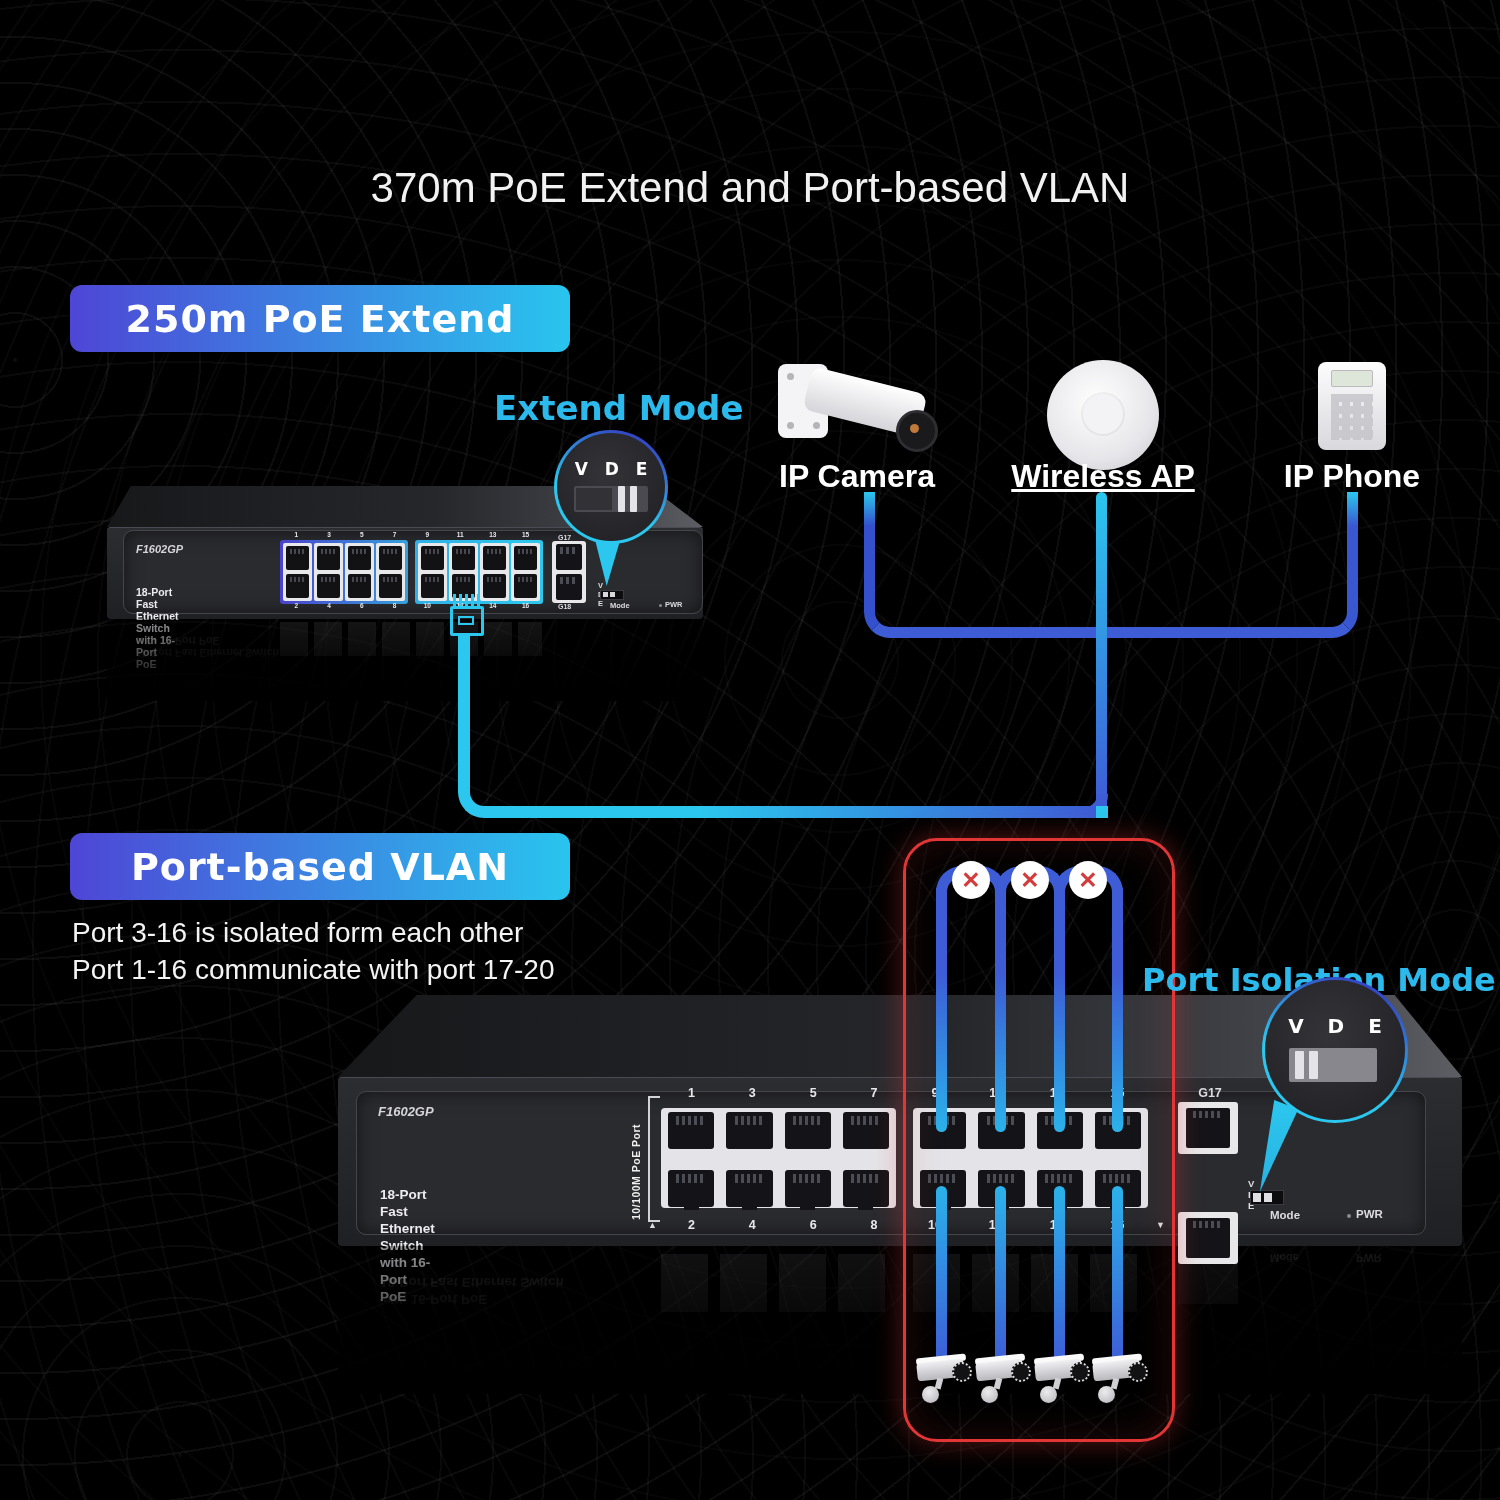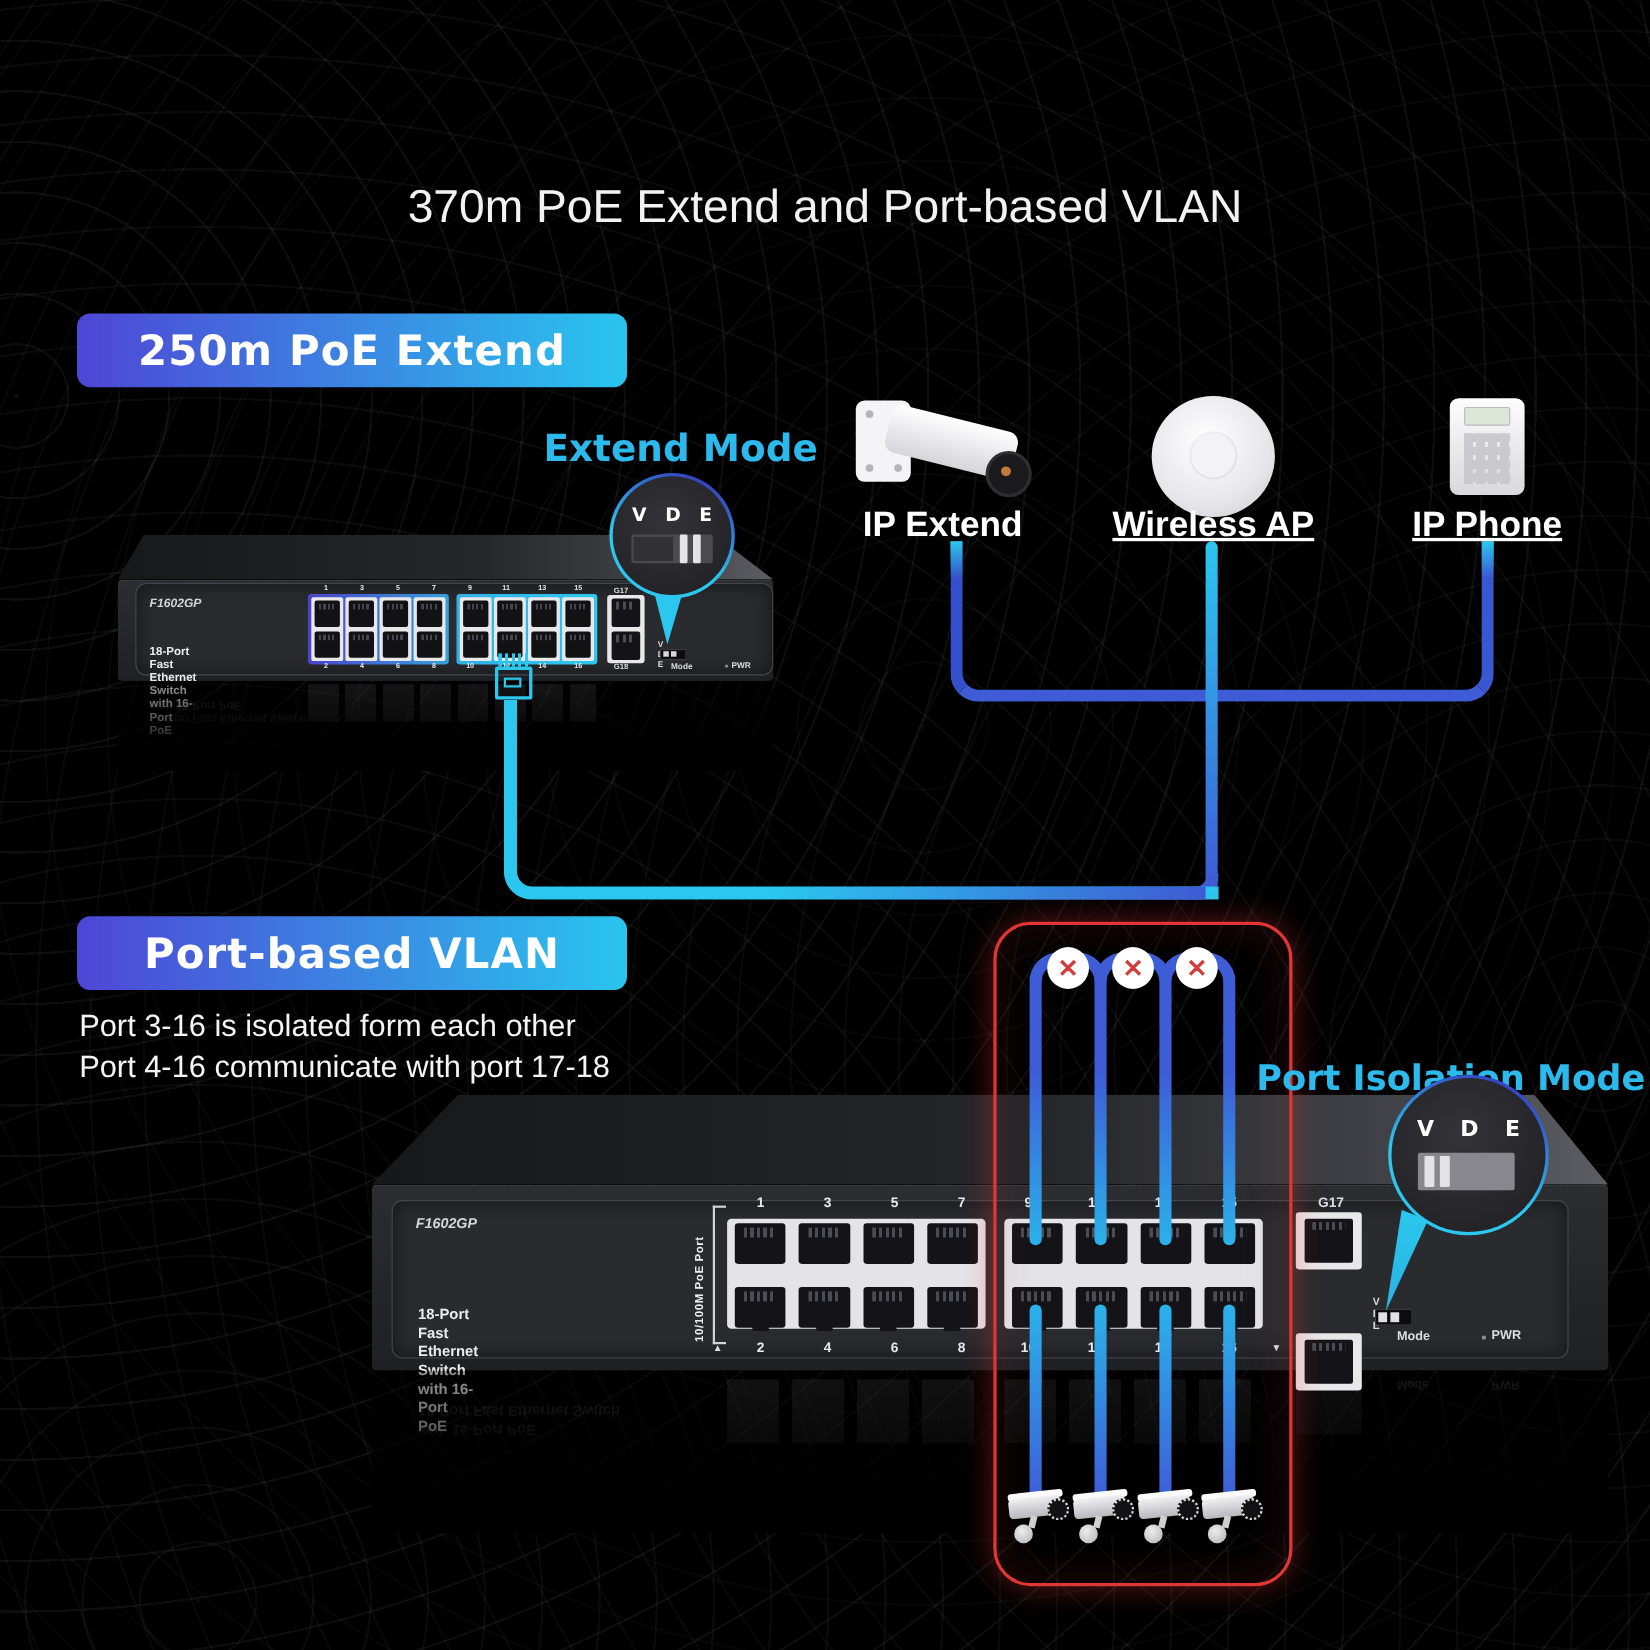--- a/index.html
+++ b/index.html
@@ -259,30 +259,30 @@
     <i class="plug-pins"></i>
       <i class="plug-box"></i>
       <i class="plug-bar"></i>
   </div>
 
   <div class="abs ipcam" style="left:778px;top:358px;width:160px;height:100px;">
     <i class="ipcam-plate"></i>
       <i class="ipcam-body"></i>
       <i class="ipcam-lens"></i>
   </div>
-  <div class="abs devlabel" style="left:747px;top:458px;">IP Extend</div>
+  <div class="abs devlabel" style="left:747px;top:458px;">IP Camera</div>
 
   <div class="abs apdisc" style="left:1047px;top:360px;"></div>
   <div class="abs devlabel" style="left:993px;top:458px;text-decoration:underline;">Wireless AP</div>
 
   <div class="abs phone" style="left:1318px;top:362px;">
     <i class="ph-screen"></i>
       <i class="ph-keys"></i>
   </div>
-  <div class="abs devlabel" style="left:1242px;top:458px;text-decoration:underline;">IP Phone</div>
+  <div class="abs devlabel" style="left:1242px;top:458px;">IP Phone</div>
 
   <div class="abs cable" style="left:864px;top:492px;width:494px;height:146px;
        border-left:11px solid #3450cc;border-right:11px solid #3a57d2;border-bottom:11px solid var(--accent_blue);
        border-bottom-left-radius:26px;border-bottom-right-radius:26px;box-sizing:border-box;"></div>
   <i class="cable" style="left:864px;top:492px;width:11px;height:34px;
        background:linear-gradient(180deg,var(--accent_cyan),rgba(43,199,238,0));"></i>
   <i class="cable" style="left:1347px;top:492px;width:11px;height:34px;
        background:linear-gradient(180deg,var(--accent_cyan),rgba(43,199,238,0));"></i>
   <div class="abs cable" style="left:1096px;top:492px;width:11px;height:314px;border-radius:6px 6px 0 0;
        background:linear-gradient(180deg,var(--accent_cyan),var(--accent_blue));"></div>
@@ -293,21 +293,21 @@
        border-left:12px solid var(--accent_cyan);border-bottom:12px solid var(--accent_cyan);
        border-bottom-left-radius:26px;"></div>
   <i class="cable" style="left:700px;top:806px;width:396px;height:12px;
        background:linear-gradient(90deg,rgba(43,199,238,0),var(--accent_blue));"></i>
 
 
   <div class="abs badge" style="left:70px;top:833px;">
     <span>Port-based VLAN</span>
   </div>
   <div class="abs" style="left:72px;top:917px;font-size:28px;color:#f4f4f4;z-index:50;">Port 3-16 is isolated form each other</div>
-  <div class="abs" style="left:72px;top:954px;font-size:28px;color:#f4f4f4;z-index:50;">Port 4-16 communicate with port 17-18</div>
+  <div class="abs" style="left:72px;top:954px;font-size:28px;color:#f4f4f4;z-index:50;">Port 1-16 communicate with port 17-20</div>
 
   <div class="abs cyanlabel" style="left:1142px;top:961px;font-size:32px;z-index:50;">Port Isolation Mode</div>
 
   <div class="abs" style="left:0;top:0;">
     <div class="abs roof" style="left:338px;top:995px;width:1124px;height:82px;
          clip-path:polygon(7% 0,94% 0,100% 100%,0 100%);"></div>
     <div class="abs sbody" style="left:338px;top:1077px;width:1124px;height:168px;"></div>
     <div class="abs panel" style="left:356px;top:1091px;width:1068px;height:142px;"></div>
     <div class="abs model" style="left:378px;top:1104px;font-size:13px;">F1602GP</div>
     <div class="abs sdesc" style="left:380px;top:1186px;font-size:13.5px;line-height:17px;">

